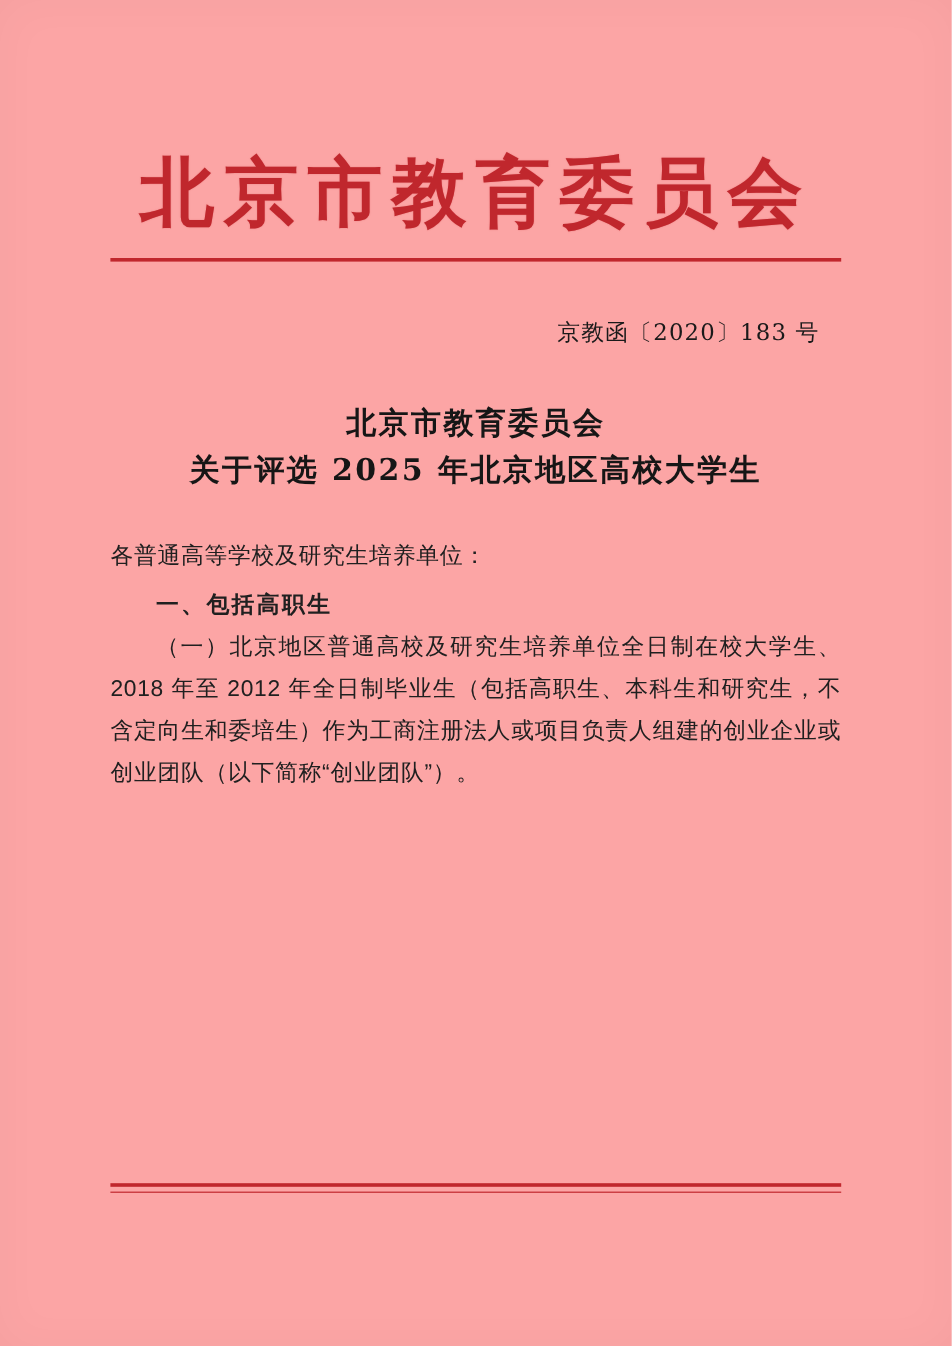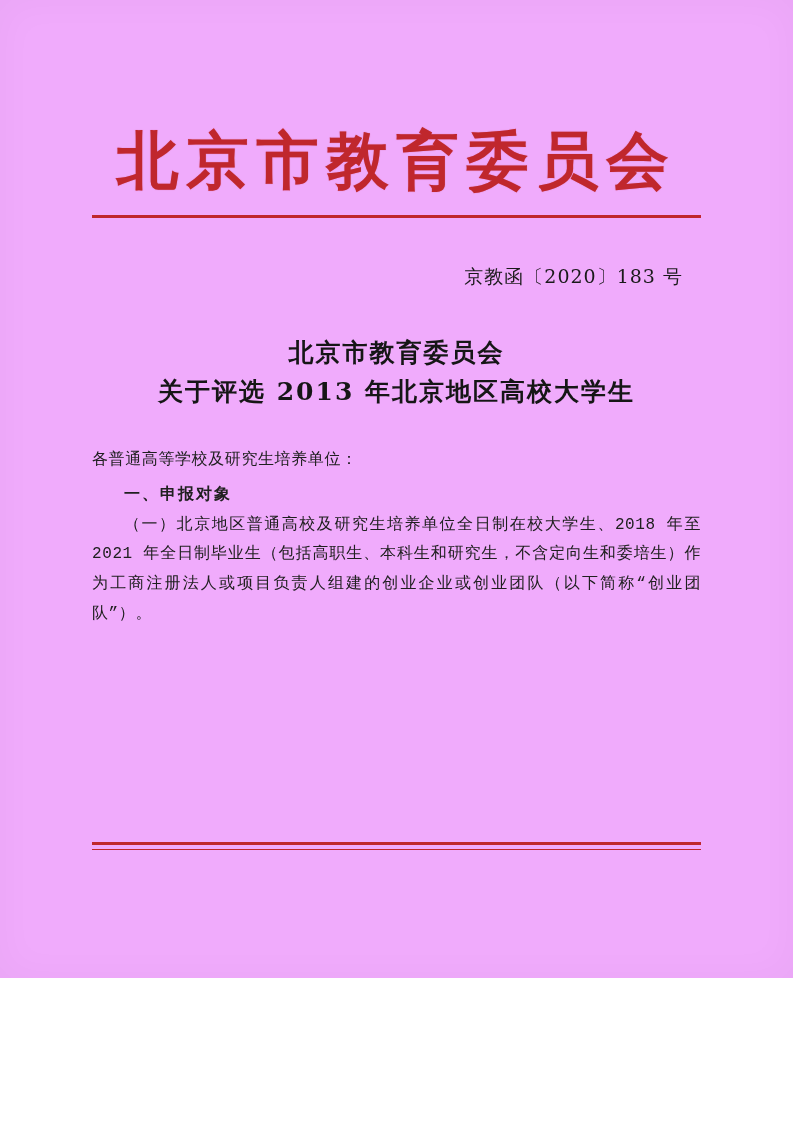--- a/index.html
+++ b/index.html
@@ -11,22 +11,22 @@
     width: 793px;
     height: 1122px;
     font-family: "Liberation Serif", "DejaVu Serif", serif;
     color: #1a1a1a;
     position: relative;
     overflow: hidden;
   }
   .page {
     position: relative;
     width: 793px;
-    height: 978px;
-    background: #f0abfc;
+    height: 1122px;
+    background: #fca5a5;
     box-sizing: border-box;
     padding: 0 92px;
   }
 
   
   .masthead {
     padding-top: 128px;
     text-align: center;
   }
   .masthead-title {
@@ -69,25 +69,25 @@
     font-weight: bold;
     font-size: 25px;
     line-height: 1.55;
     letter-spacing: 2px;
     color: #161616;
   }
 
   
   .body-block {
     margin-top: 34px;
-    font-size: 16px;
+    font-size: 19px;
     line-height: 1.85;
     letter-spacing: 0.6px;
     color: #202020;
-    font-family: Liberation Mono, monospace;
+    font-family: Liberation Sans, sans-serif;
     text-align: justify;
   }
   .salutation {
     margin-bottom: 2px;
   }
   .para {
     text-indent: 2em;
     margin: 0;
   }
   .section-heading {
@@ -133,30 +133,30 @@
     <div class="masthead-title">北京市教育委员会</div>
     <div class="masthead-rule"></div>
   </div>
 
   <div class="doc-number-row">
     <span class="doc-number">京教函〔2020〕183 号</span>
   </div>
 
   <div class="title-block">
     <div class="title-line">北京市教育委员会</div>
-    <div class="title-line">关于评选 2013 年北京地区高校大学生</div>
+    <div class="title-line">关于评选 2025 年北京地区高校大学生</div>
   </div>
 
   <div class="body-block">
     <div class="salutation">各普通高等学校及研究生培养单位：</div>
 
 
-    <p class="section-heading">一、申报对象</p>
+    <p class="section-heading">一、包括高职生</p>
 
-    <p class="para">（一）北京地区普通高校及研究生培养单位全日制在校大学生、2018 年至 2021 年全日制毕业生（包括高职生、本科生和研究生，不含定向生和委培生）作为工商注册法人或项目负责人组建的创业企业或创业团队（以下简称“创业团队”）。</p>
+    <p class="para">（一）北京地区普通高校及研究生培养单位全日制在校大学生、2018 年至 2012 年全日制毕业生（包括高职生、本科生和研究生，不含定向生和委培生）作为工商注册法人或项目负责人组建的创业企业或创业团队（以下简称“创业团队”）。</p>
   </div>
 
   <div class="footer-rules">
     <div class="footer-rule-thick"></div>
     <div class="footer-rule-thin"></div>
   </div>
 
   <div class="scan-edge"></div>
 </div>
 

